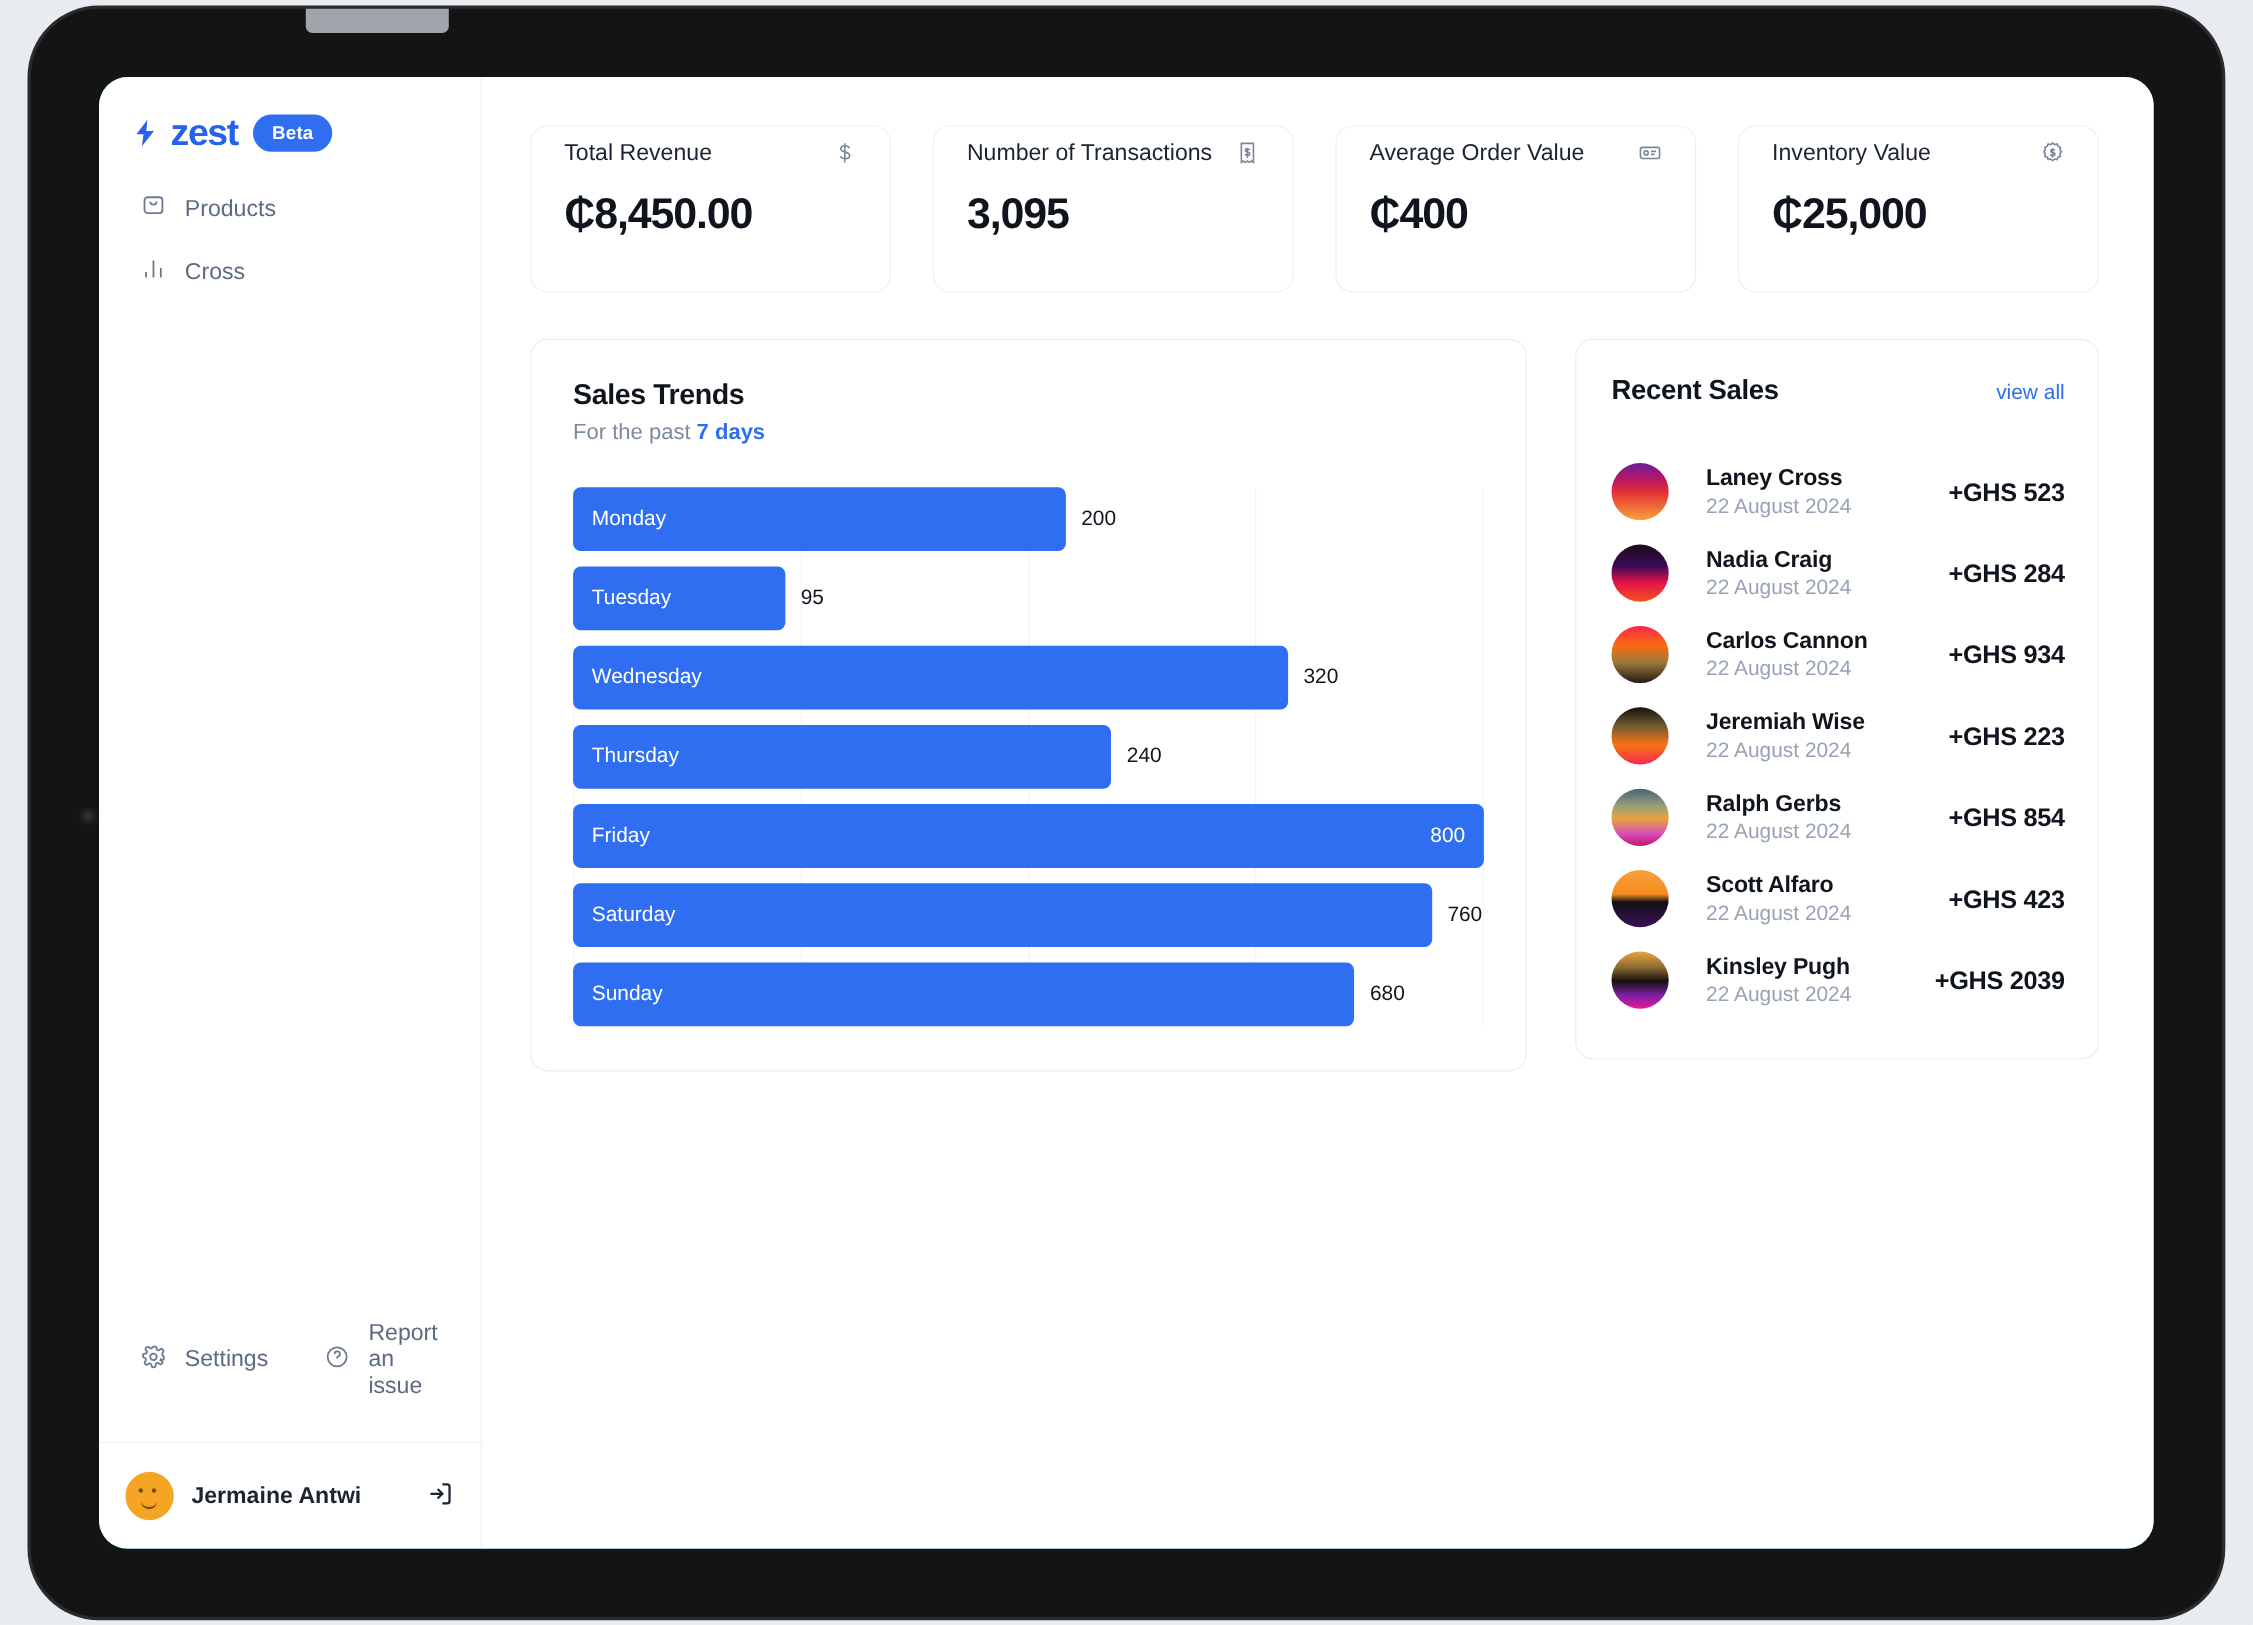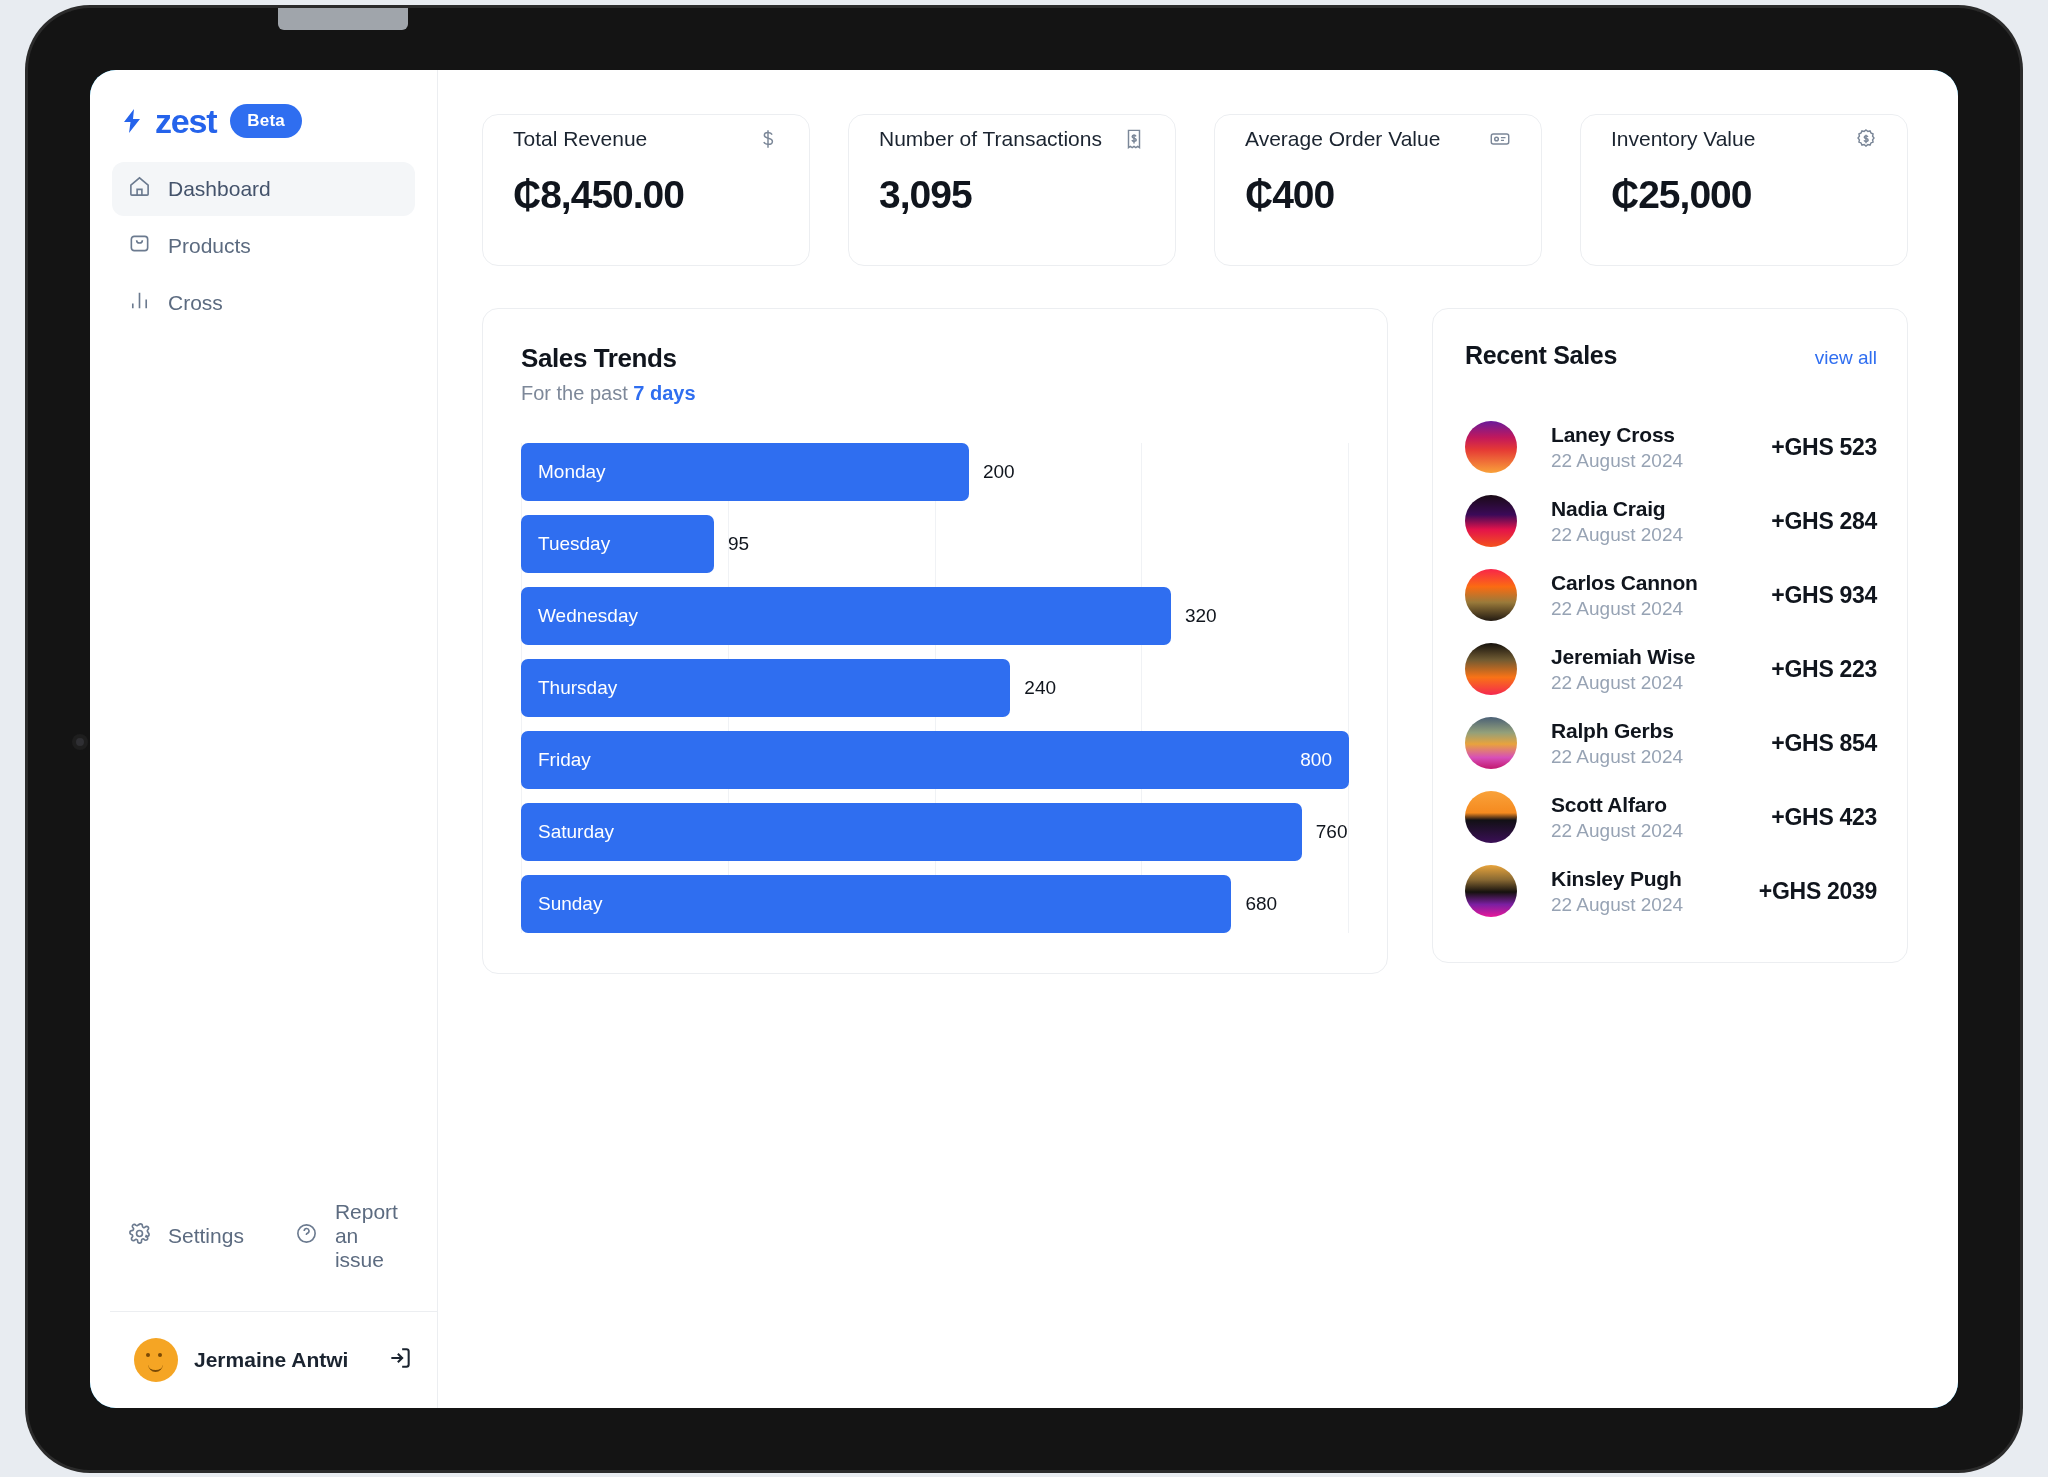--- a/index.html
+++ b/index.html
@@ -79,21 +79,21 @@
   }
   .nav-item.active { background: #f4f6f8; color: #44536b; }
   .nav-item svg { width: 23px; height: 23px; stroke: #6b7a8f; fill: none; stroke-width: 1.7; flex: none; }
   .nav-spacer { flex: 1; }
   .nav-bottom { padding: 0 22px 26px 22px; display: flex; flex-direction: row; gap: 19px; }
   .nav-bottom .nav-item { color: #5c6b80; }
 
   .user-row {
     border-top: 1px solid #eceef1;
     padding: 26px 24px;
-    display: flex; align-items: center; gap: 16px; margin-left: 20px;
+    display: flex; align-items: center; gap: 16px;
   }
   .user-avatar {
     width: 44px; height: 44px; border-radius: 50%;
     background: #f5a524;
     position: relative; flex: none;
   }
   .user-avatar::before {
     content: ""; position: absolute; left: 12px; top: 15px;
     width: 4px; height: 4px; border-radius: 50%; background: #7a4a05;
     box-shadow: 12px 0 0 #7a4a05;
@@ -208,29 +208,20 @@
         <span class="logo-mark">
           <svg class="logo-bolt" viewBox="0 0 17 24">
               <path d="M10 0 L0 13 L6.5 13 L5 24 L16 10 L9 10 Z"></path>
             </svg>
         </span>
         <span class="logo-word">zest</span>
         <span class="beta-pill">Beta</span>
       </div>
 
       <nav class="nav">
-        <div class="nav-item active">
-          <span>
-            <svg viewBox="0 0 24 24">
-                <path d="M3 10.5 12 3l9 7.5V20a1 1 0 0 1-1 1H4a1 1 0 0 1-1-1z"></path>
-                <path d="M9.5 21v-6h5v6"></path>
-              </svg>
-          </span>
-          <span>Dashboard</span>
-        </div>
         <div class="nav-item">
           <span>
             <svg viewBox="0 0 24 24">
                 <rect x="3.5" y="4.5" width="17" height="15" rx="3"></rect>
                 <path d="M9 8.5a3 3 0 0 0 6 0"></path>
               </svg>
           </span>
           <span>Products</span>
         </div>
         <div class="nav-item">

